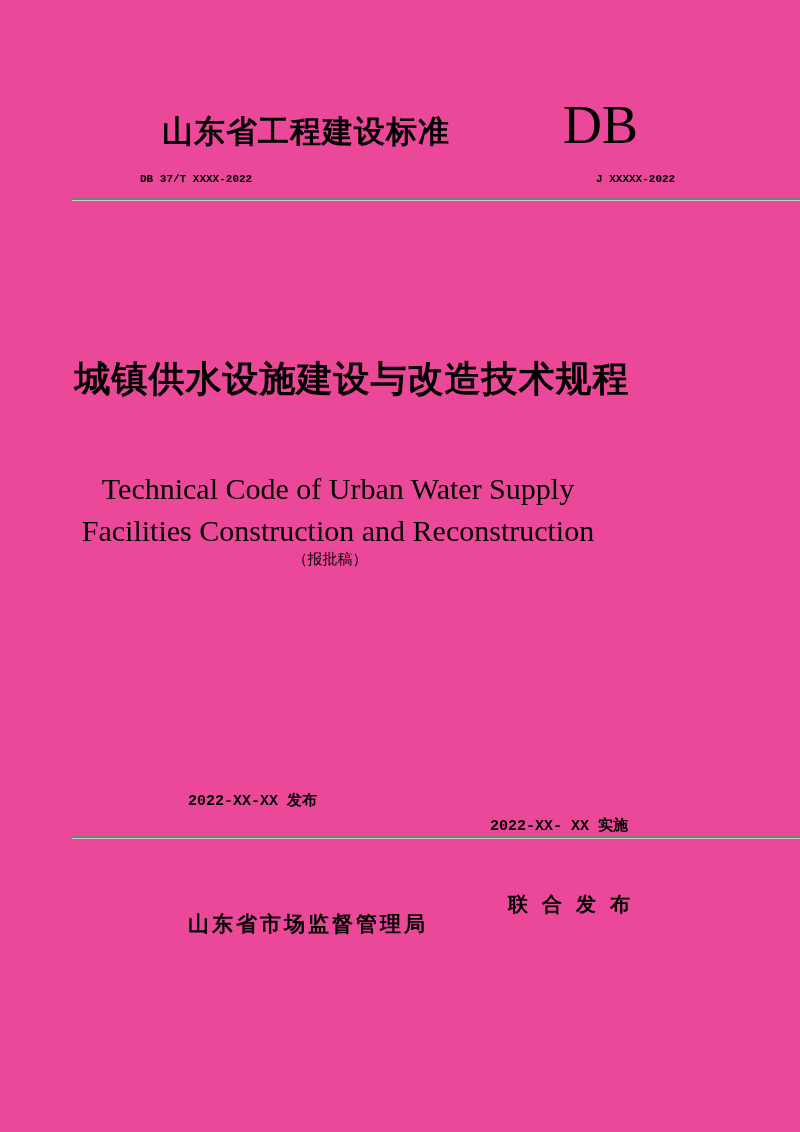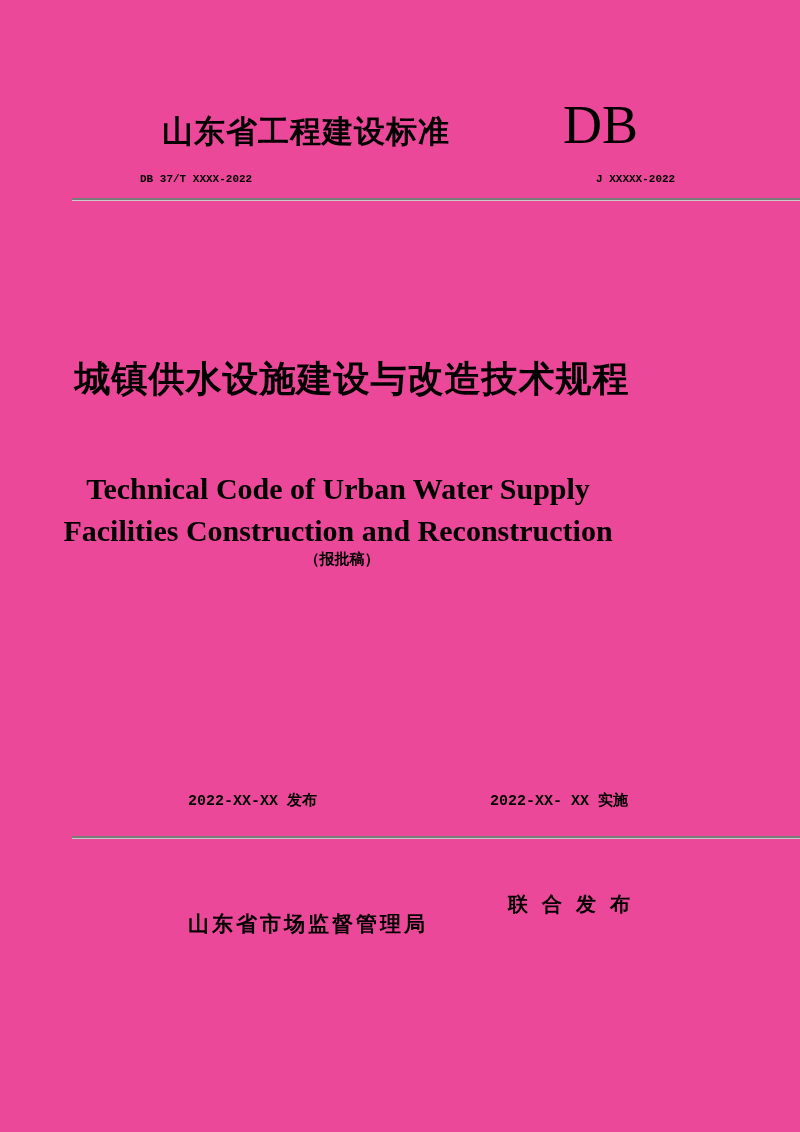--- a/index.html
+++ b/index.html
@@ -68,45 +68,45 @@
     letter-spacing: 1px;
     line-height: 1;
     white-space: nowrap;
   }
   .en-title {
     left: 0;
     top: 468px;
     width: 676px;
     text-align: center;
     font-size: 30px;
-    font-weight: bold;
+    font-weight: normal;
     line-height: 42px;
     white-space: nowrap;
   }
   .draft-note {
-    left: 16px;
+    left: 4px;
     top: 550px;
     width: 652px;
     text-align: center;
     font-size: 15px;
-    font-weight: bold;
+    font-weight: normal;
     line-height: 1.2;
     white-space: nowrap;
   }
 
   
   .date-text {
     font-family: "Liberation Mono", "DejaVu Sans Mono", monospace;
     font-size: 15px;
     font-weight: bold;
     line-height: 1.2;
     white-space: nowrap;
   }
   .date-release { left: 188px; top: 793px; }
-  .date-implement { left: 490px; top: 793px; }
+  .date-implement { left: 490px; top: 818px; }
 
   
   .publisher {
     font-size: 21px;
     font-weight: bold;
     line-height: 1;
     white-space: nowrap;
   }
   .publisher-1 { left: 188px; top: 872px; }
   .publisher-2 { left: 188px; top: 914px; letter-spacing: 3px; }

